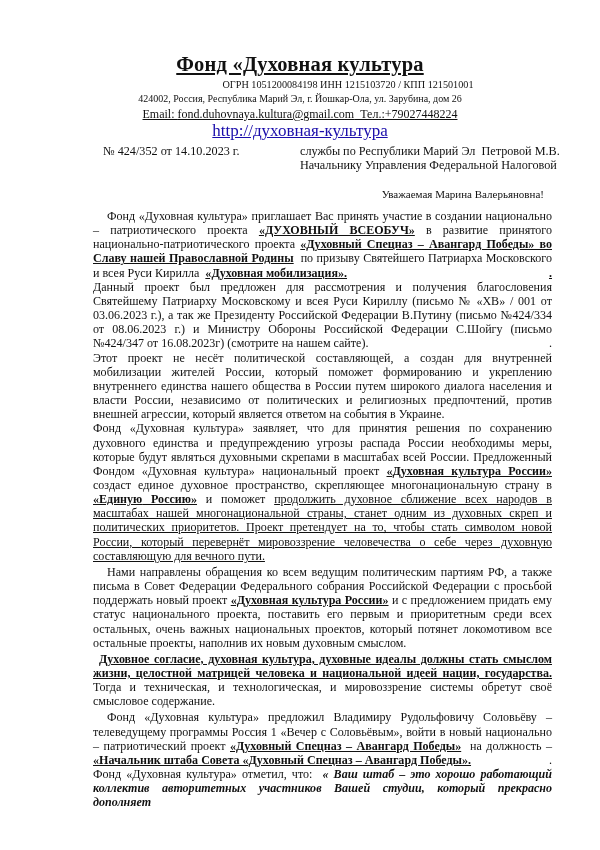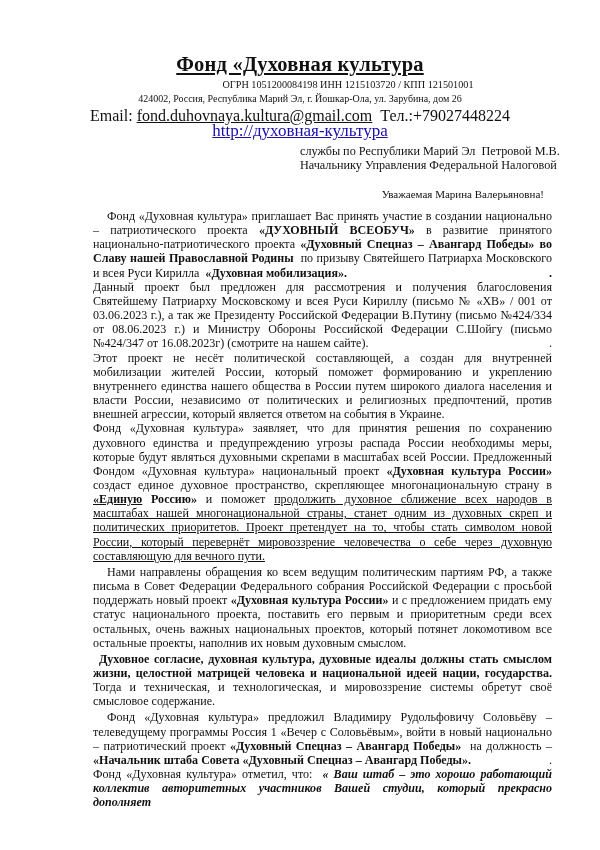--- a/index.html
+++ b/index.html
@@ -3,52 +3,53 @@
 <meta charset="utf-8">
 <style>
   html, body { margin: 0; padding: 0; background: #ffffff; }
   body { width: 600px; height: 850px; overflow: hidden; position: relative;
          font-family: "Liberation Serif", "DejaVu Serif", serif; color: #111; }
   .page { position: absolute; left: 0; top: 0; width: 600px; height: 850px; }
   .hdr { position: absolute; left: 0; width: 600px; text-align: center; }
   .title { top: 53px; font-size: 20.5px; font-weight: bold; text-decoration: underline; letter-spacing: 0.2px; }
   .line1 { top: 79px; font-size: 10.2px; margin-left: 48px; }
   .line2 { top: 93px; font-size: 10px; }
-  .line3 { top: 107px; font-size: 16px; }
+  .line3 { top: 107px; font-size: 12px; text-decoration: underline; }
   .line4 { top: 121px; font-size: 17px; }
   .email { text-decoration: underline; }
   .link { color: #1a0dab; text-decoration: underline; }
   .regno { position: absolute; left: 103px; top: 144px; font-size: 12.2px; }
   .addressee { position: absolute; left: 300px; top: 144px; font-size: 12.2px; line-height: 14.2px; width: 260px; }
   .greeting { position: absolute; left: 0; width: 544px; text-align: right; top: 188px; font-size: 11px; }
   .body { position: absolute; left: 93px; top: 209px; width: 459px; font-size: 12.05px; line-height: 14.15px; }
   .body p { margin: 0; text-align: justify; text-align-last: left; }
   .ind { text-indent: 14px; }
   .ind-s { text-indent: 6px; }
   .gap { margin-top: 2px !important; }
-  b { font-weight: bold; }
+  b { font-weight: bold; text-decoration: underline; }
   .u { text-decoration: underline; }
   .bi { font-weight: bold; font-style: italic; }
   .dot-right { float: right; }
 </style>
 </head>
 <body>
 
 <div class="page">
 
   <div class="hdr title">Фонд «Духовная культура</div>
   <div class="hdr line1">ОГРН 1051200084198 ИНН 1215103720 / КПП 121501001</div>
   <div class="hdr line2">424002, Россия, Республика Марий Эл, г. Йошкар-Ола, ул. Зарубина, дом 26</div>
   <div class="hdr line3">
     <span>Email: </span><span class="email">fond.duhovnaya.kultura@gmail.com</span><span style="white-space:pre">  Тел.:+79027448224</span>
   </div>
   <div class="hdr line4">
     <span class="link">http://духовная-культура</span>
   </div>
 
+  <div class="regno">№ 424/352 от 14.10.2023 г.</div>
   <div class="addressee">
     <div style="white-space:pre">службы по Республики Марий Эл  Петровой М.В.</div>
     <div>Начальнику Управления Федеральной Налоговой</div>
   </div>
 
   <div class="greeting">Уважаемая Марина Валерьяновна!</div>
 
   <div class="body">
     <p class="ind"><span>Фонд «Духовная культура» приглашает Вас принять участие в создании национально – патриотического проекта </span><b>«ДУХОВНЫЙ ВСЕОБУЧ»</b><span> в развитие принятого национально-патриотического проекта </span><b>«Духовный Спецназ – Авангард Победы» во Славу нашей Православной Родины</b><span style="white-space:pre-wrap">  по призыву Святейшего Патриарха Московского и всея Руси Кирилла  </span><b>«Духовная  мобилизация».</b><b class="dot-right">.</b></p>
 

